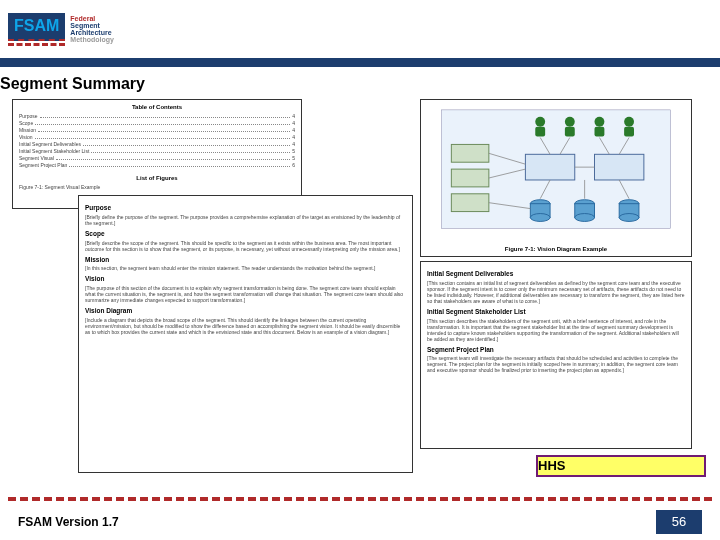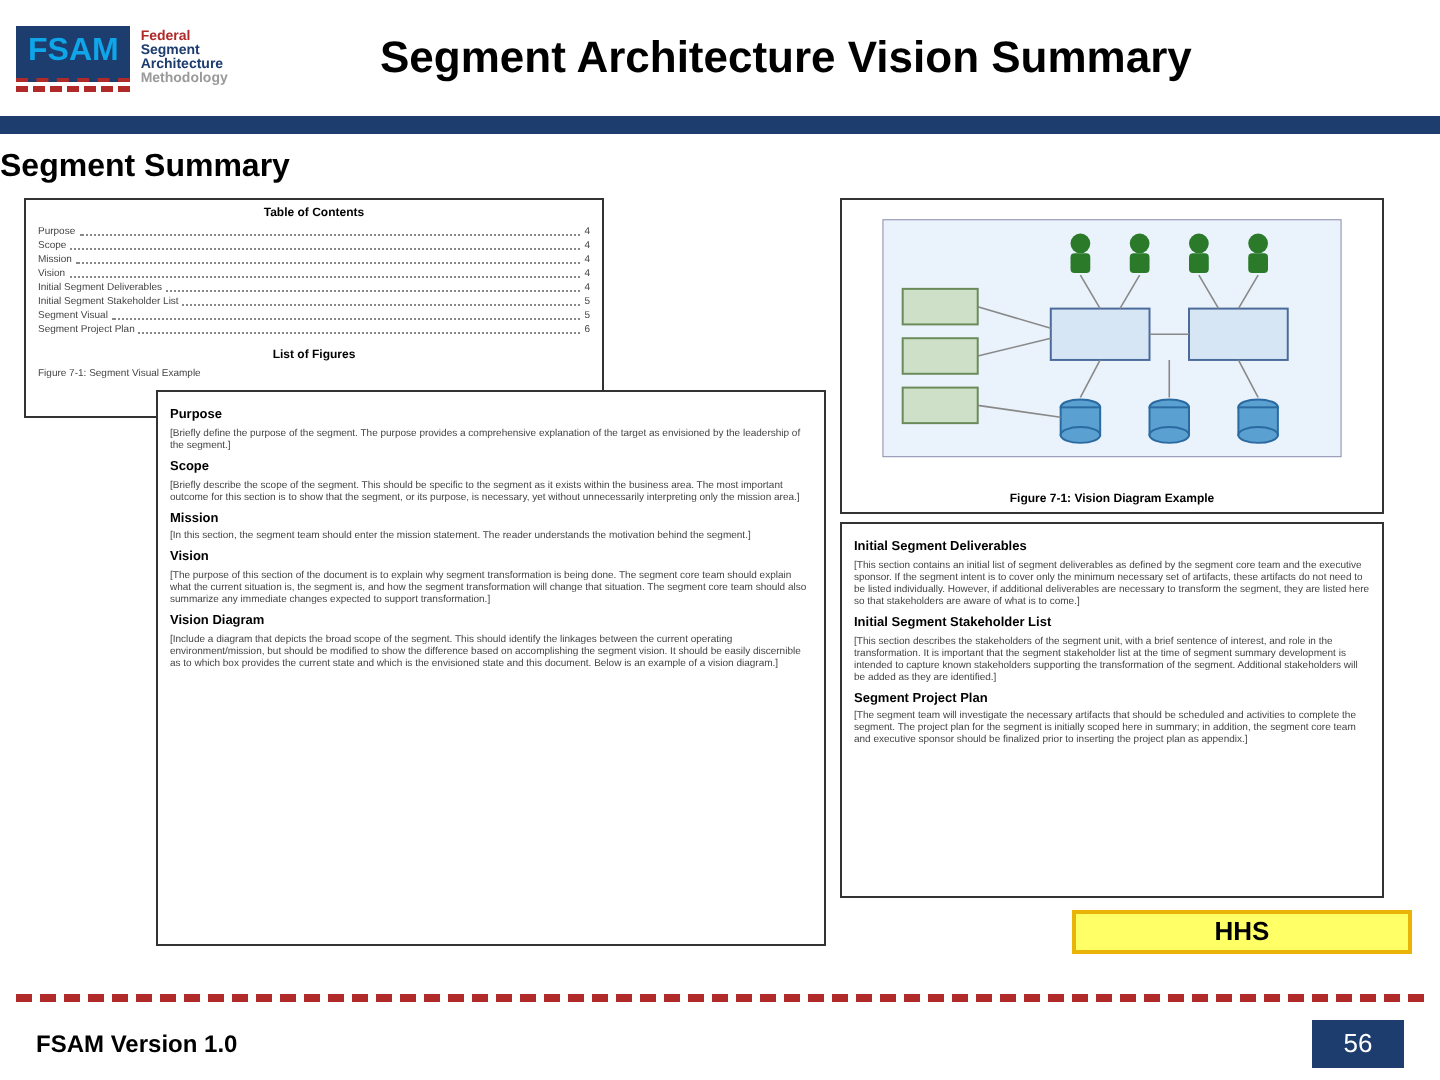--- a/index.html
+++ b/index.html
@@ -88,22 +88,21 @@
   .doc-inner .toc-row .label { flex: 0 0 auto; }
   .doc-inner .toc-row .dots { flex: 1; border-bottom: 1px dotted #888; margin: 0 2px 2px 2px; height: 5px; }
   .doc-inner .toc-row .pg { flex: 0 0 auto; }
   .hhs-label {
     position: absolute;
     right: 14px;
     bottom: 2px;
     width: 170px;
     height: 22px;
     background: #ffff66;
-    border: 2px solid #eab308;
-    text-align: center;
+    border: 2px solid #701a75;
     font-weight: bold;
     font-size: 13px;
     line-height: 18px;
   }
   .footer-divider {
     position: absolute;
     bottom: 39px;
     left: 8px;
     right: 8px;
     height: 0;
@@ -144,21 +143,20 @@
     <div class="logo-badge-wrap">
       <div class="logo-badge">FSAM</div>
     </div>
     <div class="logo-text">
       <div class="l1">Federal</div>
       <div class="l2">Segment</div>
       <div class="l3">Architecture</div>
       <div class="l4">Methodology</div>
     </div>
   </div>
-  <div class="title">Segment Architecture Vision Summary</div>
 </div>
 <div class="header-divider"></div>
 
 <div class="sub-title">Segment Summary</div>
 
 <div class="content-area">
 
   <div class="content-box" style="left:12px; top:0; width:290px; height:110px;">
     <div class="doc-inner">
       <div class="h" style="text-align:center;">Table of Contents</div>
@@ -287,15 +285,15 @@
         <div>[The segment team will investigate the necessary artifacts that should be scheduled and activities to complete the segment. The project plan for the segment is initially scoped here in summary; in addition, the segment core team and executive sponsor should be finalized prior to inserting the project plan as appendix.]</div>
       </div>
   </div>
 
   <div class="hhs-label">HHS</div>
 </div>
 
 <div class="footer-divider"></div>
 
 <div class="footer">
-  <div class="footer-version">FSAM Version 1.0</div>
+  <div class="footer-version">FSAM Version 1.7</div>
   <div class="page-num">56</div>
 </div>
 
 </body></html>

